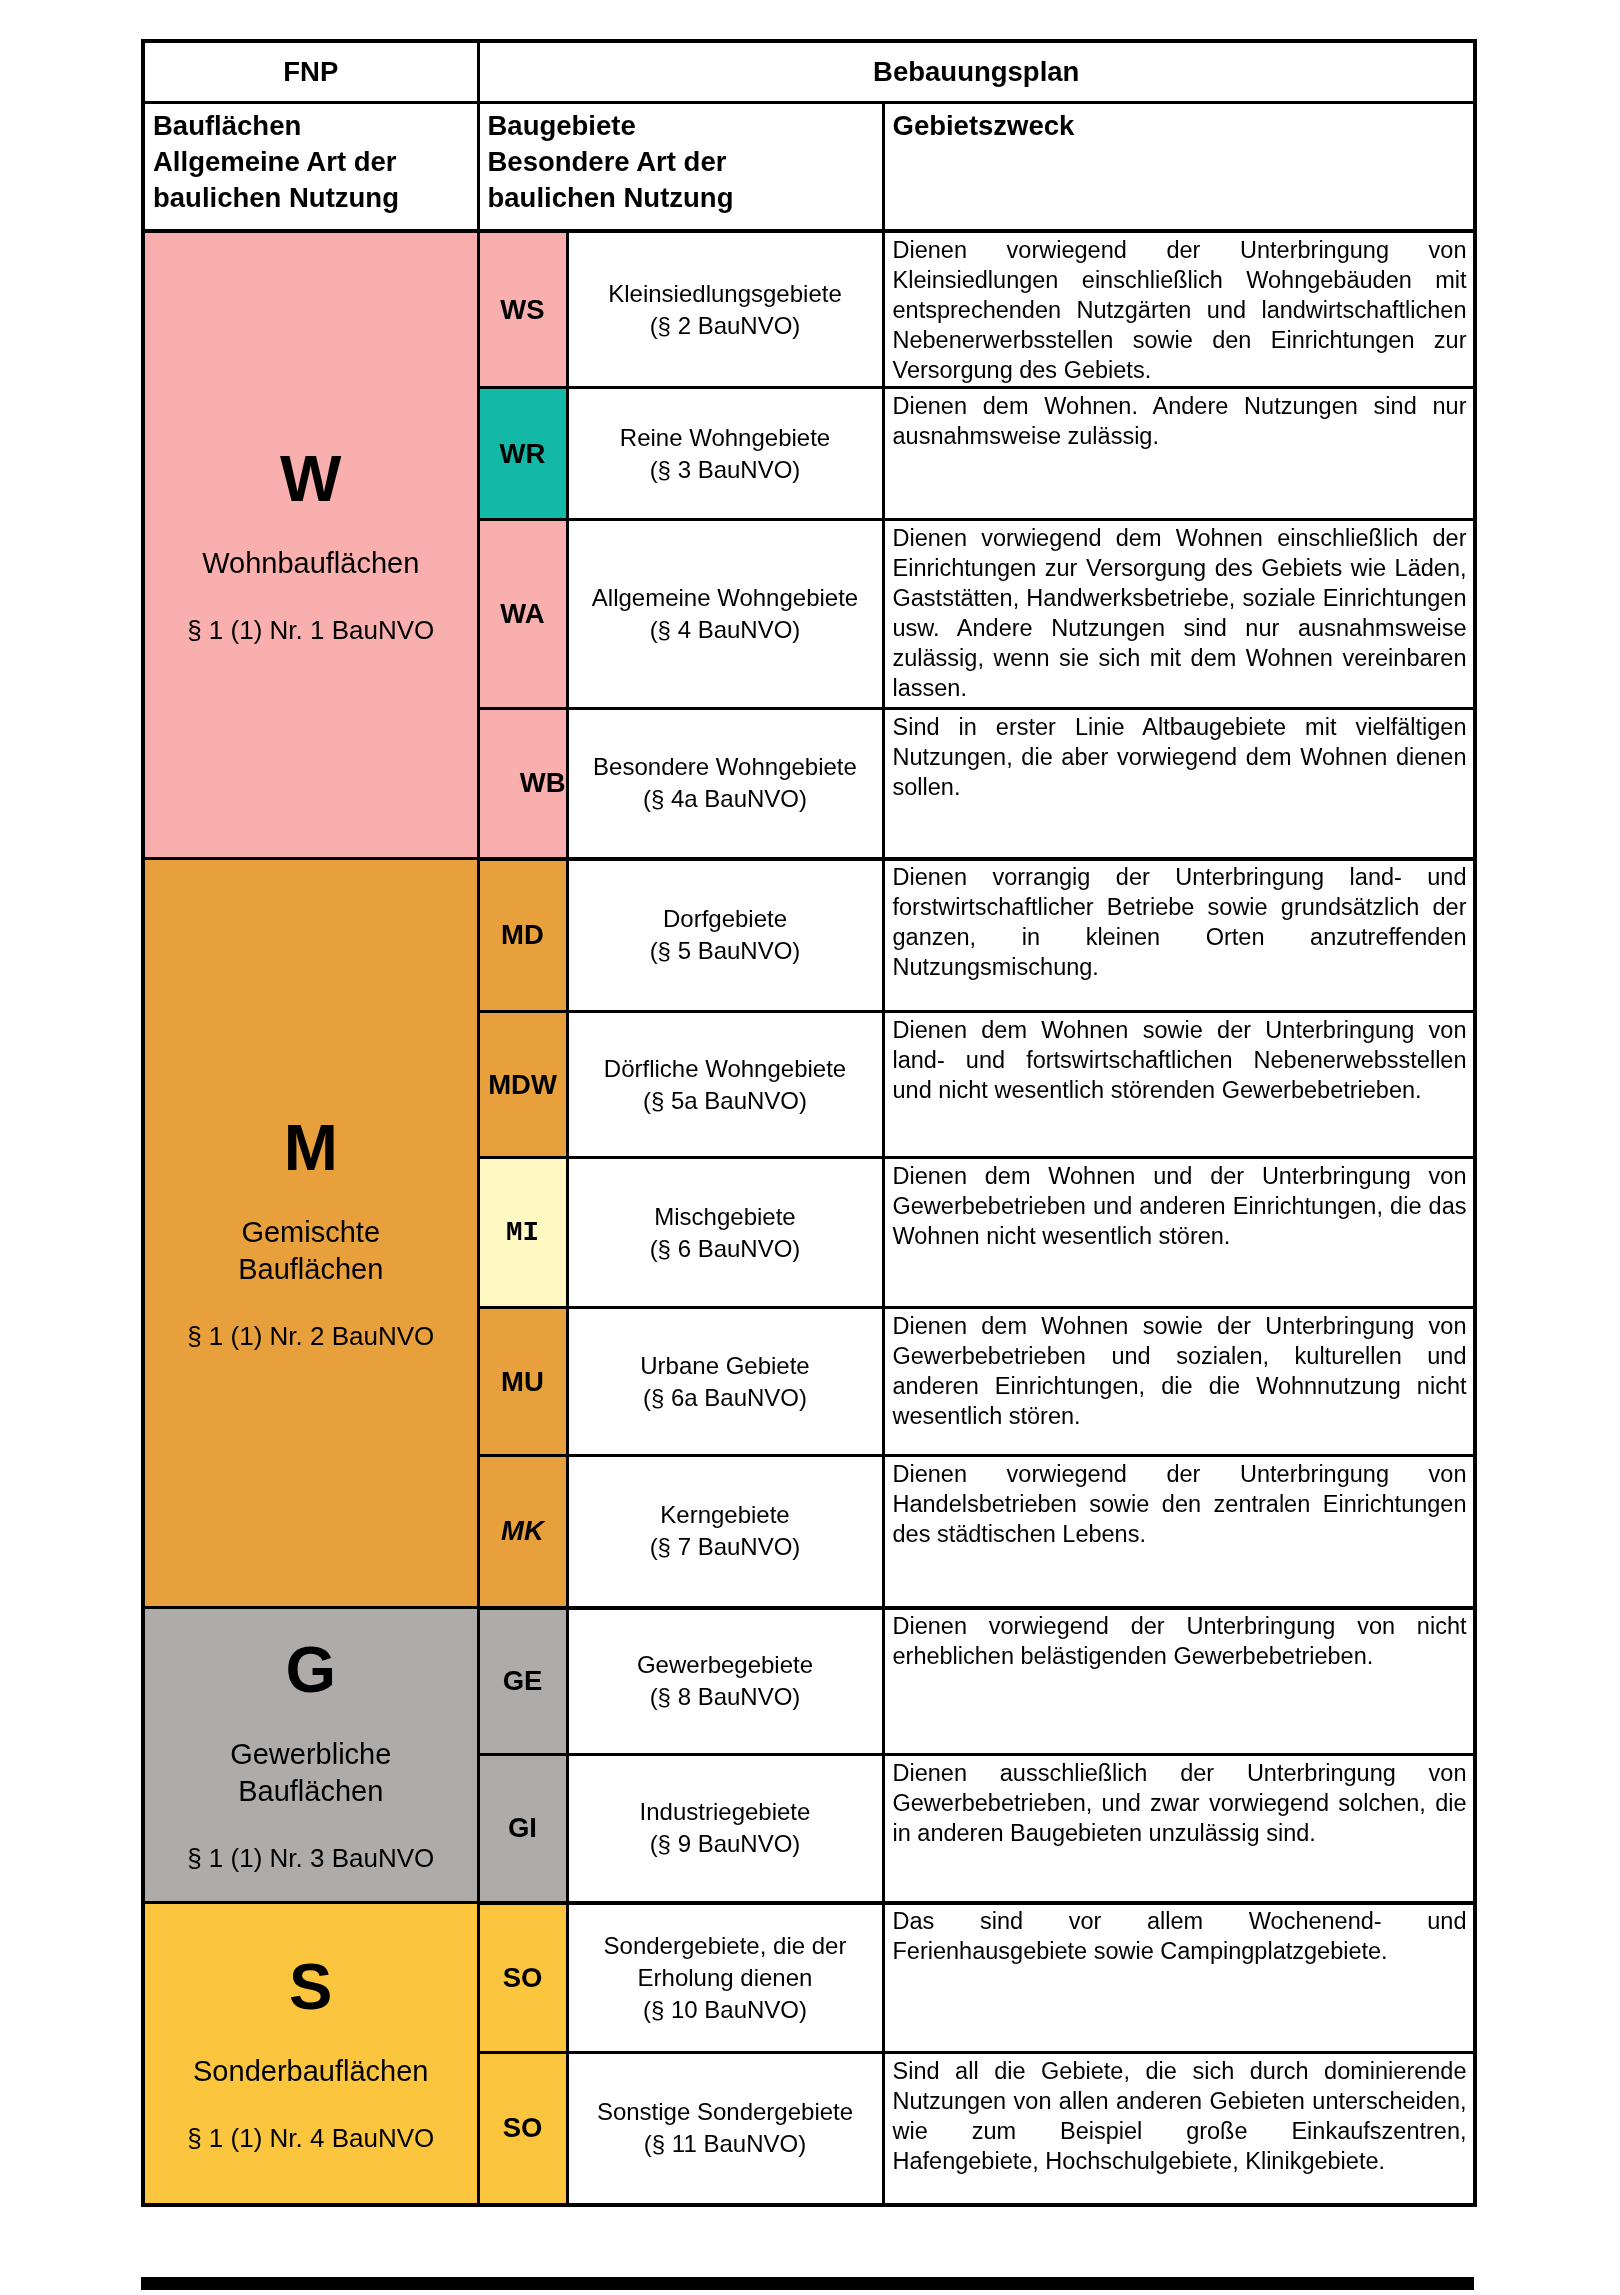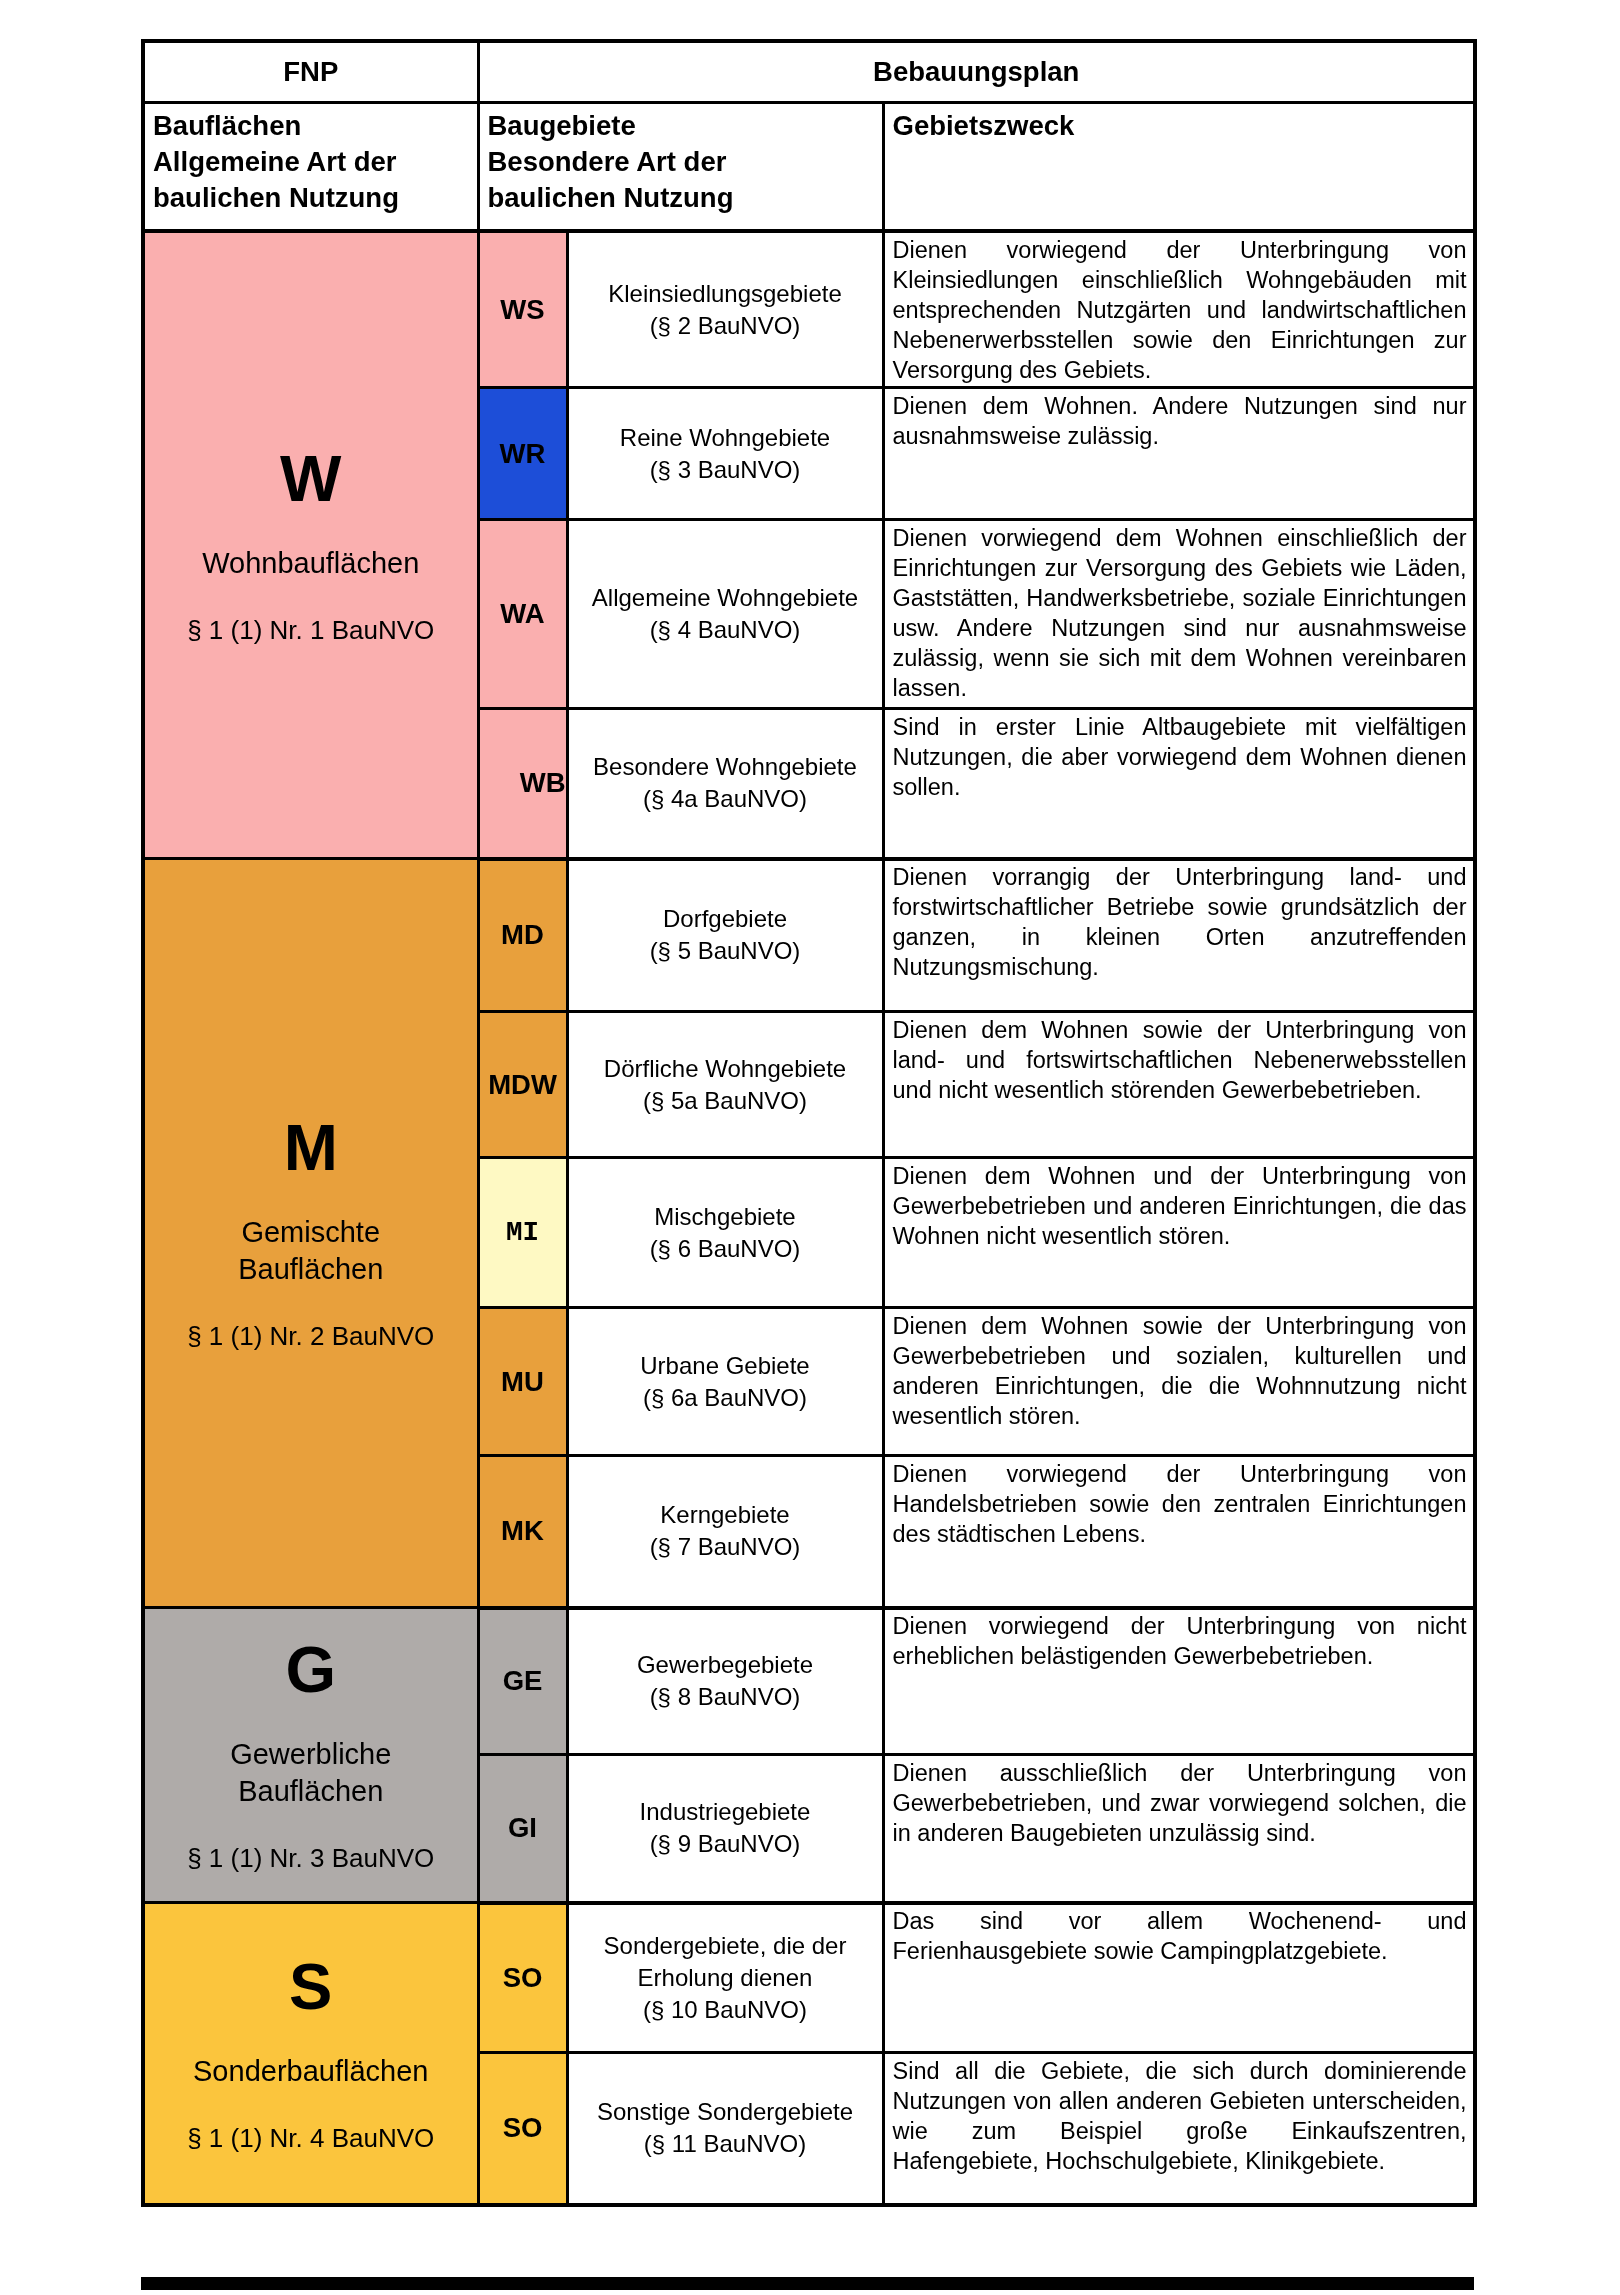--- a/index.html
+++ b/index.html
@@ -151,21 +151,21 @@
       <div class="group-name">Wohnbauflächen</div>
       <div class="group-law">§ 1 (1) Nr. 1 BauNVO</div>
     </div>
   </td>
     <td class="key-cell" style="background: rgb(250, 175, 175);">WS</td>
     <td class="name-cell">Kleinsiedlungsgebiete
 (§ 2 BauNVO)</td>
     <td class="zweck-cell">Dienen vorwiegend der Unterbringung von Kleinsiedlungen einschließlich Wohngebäuden mit entsprechenden Nutzgärten und landwirtschaftlichen Nebenerwerbsstellen sowie den Einrichtungen zur Versorgung des Gebiets.</td>
   </tr>
         <tr style="height: 132px;">
-    <td class="key-cell" style="background: #1d4ed8; margin-left: 34px;">WR</td>
+    <td class="key-cell" style="background: #14b8a6; margin-left: 34px;">WR</td>
     <td class="name-cell">Reine Wohngebiete
 (§ 3 BauNVO)</td>
     <td class="zweck-cell">Dienen dem Wohnen. Andere Nutzungen sind nur ausnahmsweise zulässig.</td>
   </tr>
         <tr style="height: 189px;">
     <td class="key-cell" style="background: rgb(250, 175, 175);">WA</td>
     <td class="name-cell">Allgemeine Wohngebiete
 (§ 4 BauNVO)</td>
     <td class="zweck-cell">Dienen vorwiegend dem Wohnen einschließlich der Einrichtungen zur Versorgung des Gebiets wie Läden, Gaststätten, Handwerksbetriebe, soziale Einrichtungen usw. Andere Nutzungen sind nur ausnahmsweise zulässig, wenn sie sich mit dem Wohnen vereinbaren lassen.</td>
   </tr>
@@ -201,21 +201,21 @@
 (§ 6 BauNVO)</td>
     <td class="zweck-cell">Dienen dem Wohnen und der Unterbringung von Gewerbebetrieben und anderen Einrichtungen, die das Wohnen nicht wesentlich stören.</td>
   </tr>
         <tr style="height: 148px;">
     <td class="key-cell" style="background: rgb(232, 160, 60);">MU</td>
     <td class="name-cell">Urbane Gebiete
 (§ 6a BauNVO)</td>
     <td class="zweck-cell">Dienen dem Wohnen sowie der Unterbringung von Gewerbebetrieben und sozialen, kulturellen und anderen Einrichtungen, die die Wohnnutzung nicht wesentlich stören.</td>
   </tr>
         <tr class="group-end" style="height: 152px;">
-    <td class="key-cell" style="background: rgb(232, 160, 60);">MK</td>
+    <td class="key-cell" style="background: rgb(232, 160, 60); font-style: italic;">MK</td>
     <td class="name-cell">Kerngebiete
 (§ 7 BauNVO)</td>
     <td class="zweck-cell">Dienen vorwiegend der Unterbringung von Handelsbetrieben sowie den zentralen Einrichtungen des städtischen Lebens.</td>
   </tr>
         <tr style="height: 147px;">
           <td class="group-cell" rowspan="2" style="background: rgb(175, 171, 169);">
     <div class="group-inner">
       <div class="group-letter">G</div>
       <div class="group-name">Gewerbliche
 Bauflächen</div>

